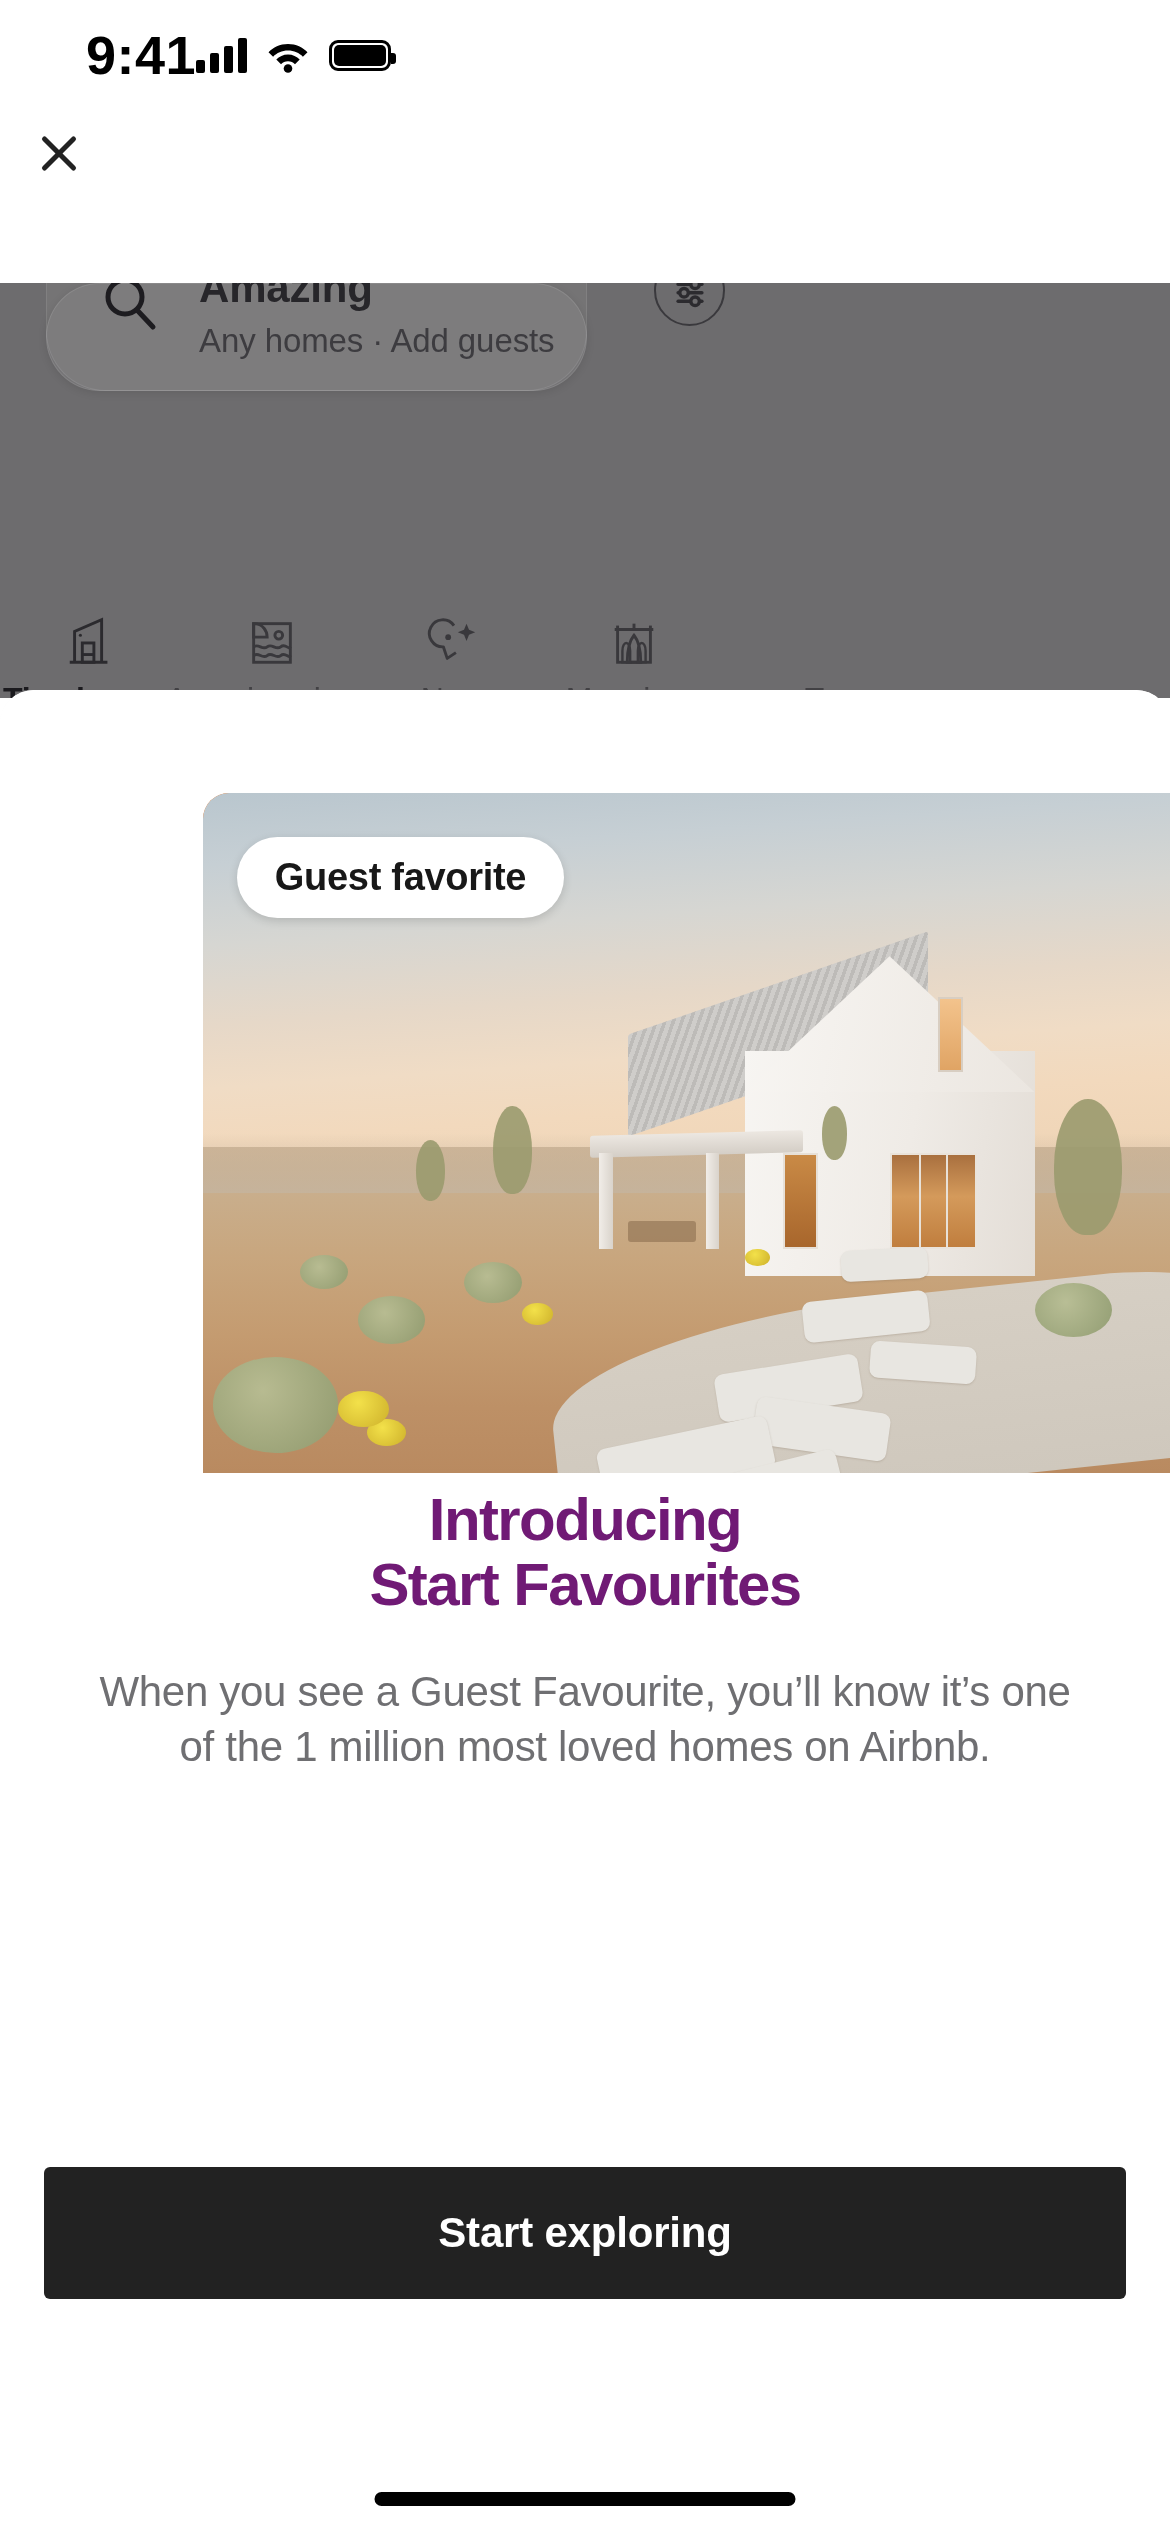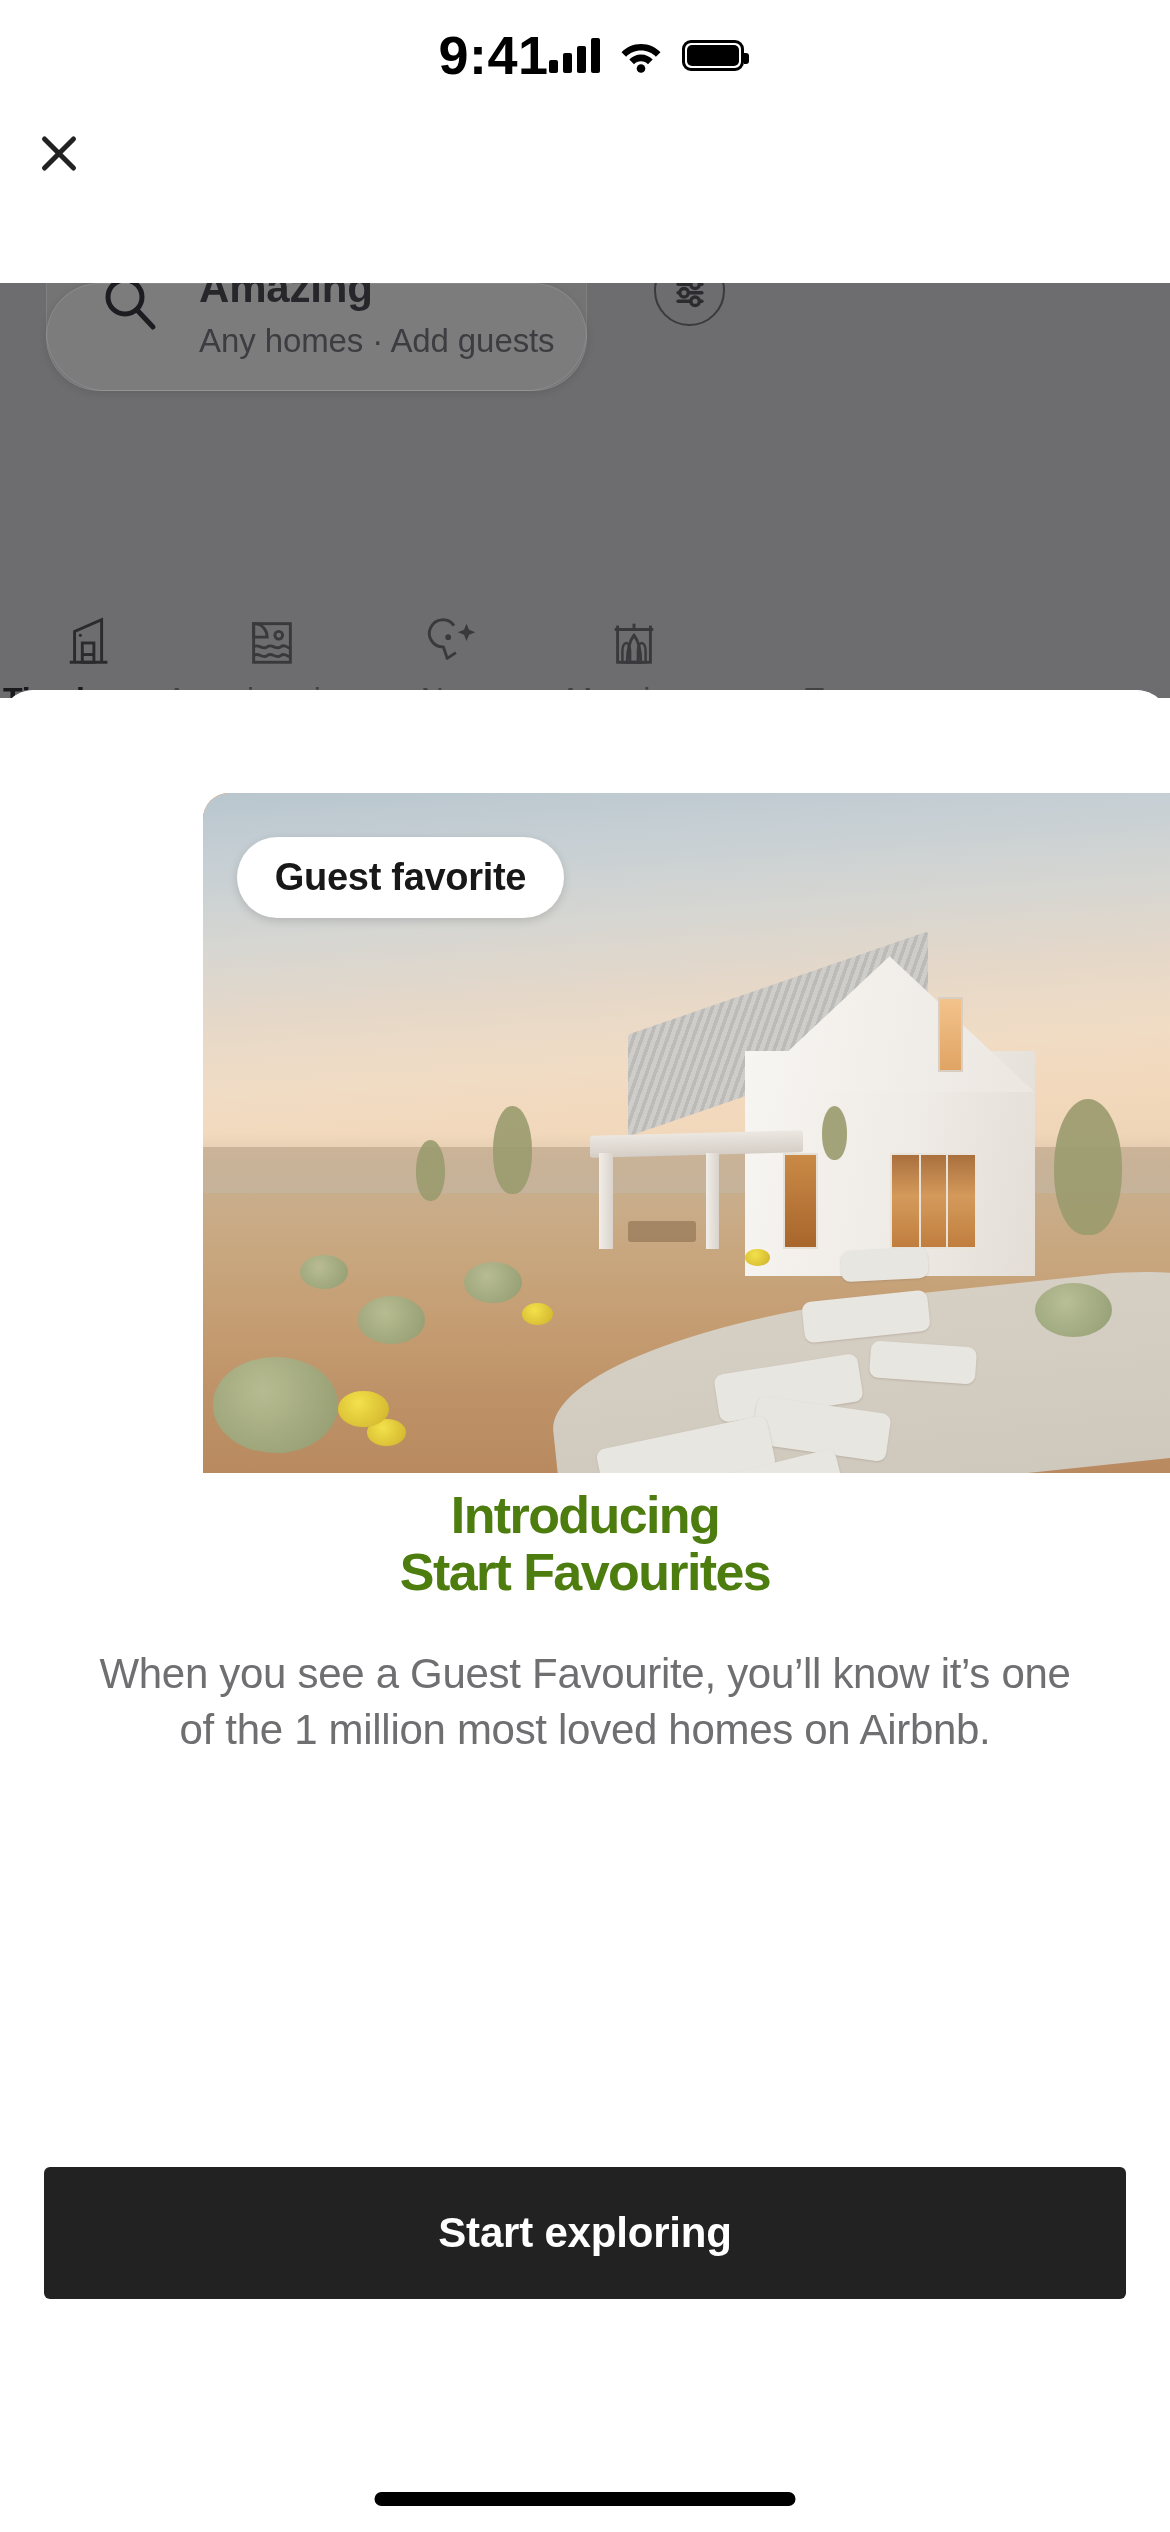--- a/index.html
+++ b/index.html
@@ -7,21 +7,21 @@
   body {
     font-family:"Liberation Sans", sans-serif;
     background:#ffffff;
     overflow:hidden;
     position:relative;
   }
 
   
   .statusbar{
     position:absolute; top:0; left:0; width:1170px; height:110px;
-    display:flex; align-items:center; justify-content:center;
+    display:flex; align-items:center; justify-content:flex-start;
     padding:0 74px 0 86px;
   }
   .status-time{
     font-size:54px; font-weight:bold; color:#000; letter-spacing:0.5px;
   }
   .status-icons{ display:flex; align-items:center; gap:18px; }
   .signal-bars{ display:flex; align-items:flex-end; gap:5px; height:36px; }
   .signal-bars i{ display:block; width:9px; background:#000; border-radius:2px; }
   .signal-bars i:nth-child(1){ height:13px; }
   .signal-bars i:nth-child(2){ height:20px; }
@@ -281,21 +281,21 @@
     letter-spacing:-0.3px;
     box-shadow:0 3px 10px rgba(0,0,0,0.14);
   }
 
   
   .content{
     position:absolute; left:0; top:797px; width:1170px;
     padding:0 56px; text-align:center;
   }
   .headline{
-    font-size:52px; font-weight:bold; color:#4d7c0f;
+    font-size:60px; font-weight:bold; color:#701a75;
     line-height:1.09; letter-spacing:-1.6px;
     padding:0 20px;
   }
   .subtext{
     margin-top:46px;
     font-size:42px; color:#6f6f72; line-height:1.32;
     letter-spacing:-0.3px;
     padding:0 34px;
   }
   .cta-wrap{ position:absolute; left:0; top:1477px; width:1170px; padding:0 44px; }

